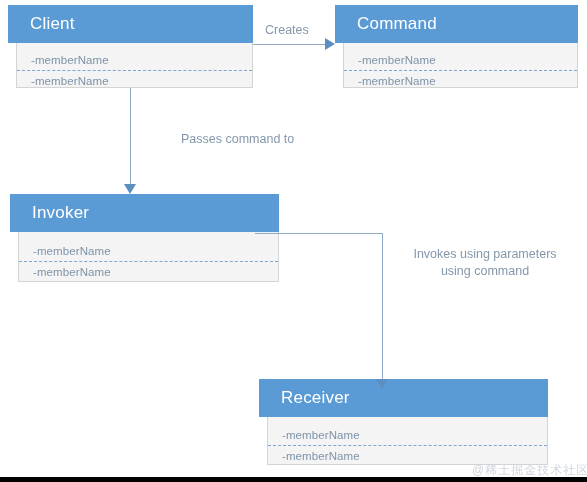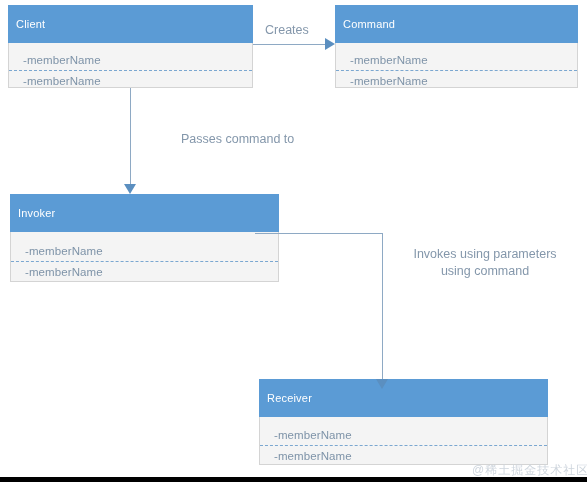--- a/index.html
+++ b/index.html
@@ -20,34 +20,35 @@
 
   
   .uml-box {
     position: absolute;
     box-sizing: border-box;
   }
   .uml-header {
     box-sizing: border-box;
     background: #5b9bd5;
     color: #ffffff;
-    font-size: 11px;
+    font-size: 17px;
     letter-spacing: 0.2px;
     display: flex;
     align-items: center;
-    padding-left: 7px;
+    padding-left: 21px;
     height: 38px;
     border: 1px solid #5b9bd5;
   }
   .uml-body {
     box-sizing: border-box;
     background: #f4f4f4;
     border: 1px solid #d4d4d4;
     border-top: none;
     padding: 0;
+    margin-left: 8px;
   }
   .uml-member {
     box-sizing: border-box;
     color: #7e93a8;
     font-size: 11.5px;
     height: 21px;
     line-height: 21px;
     padding-left: 14px;
     letter-spacing: 0.1px;
     white-space: nowrap;

